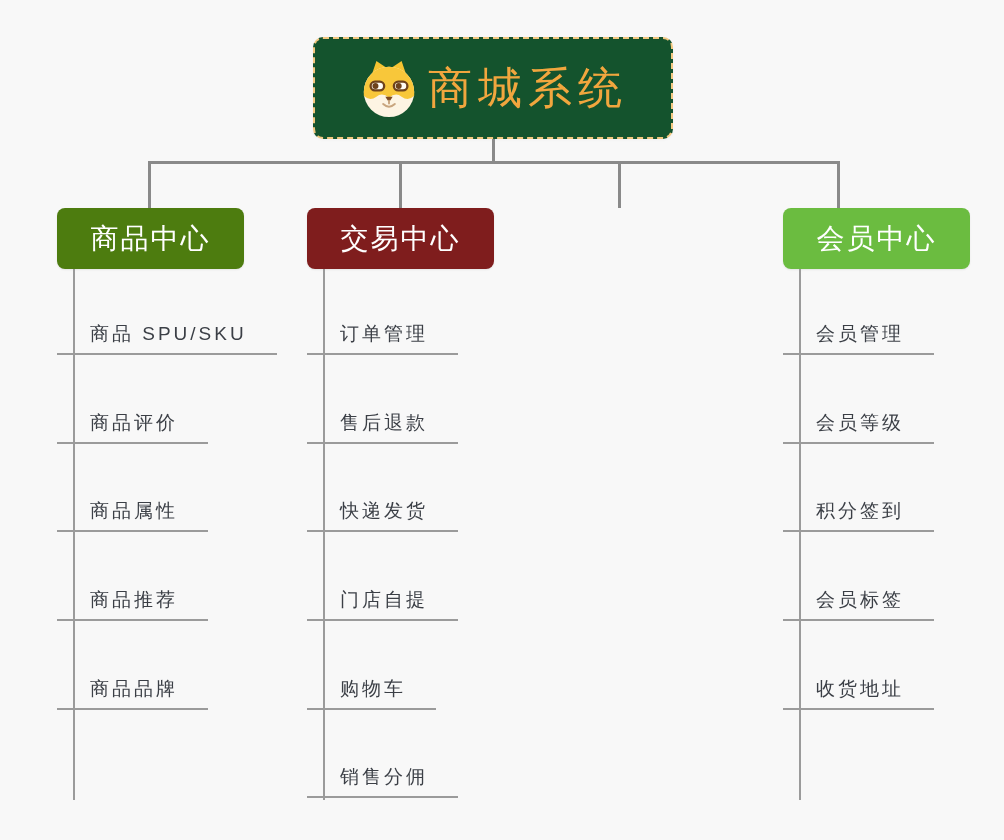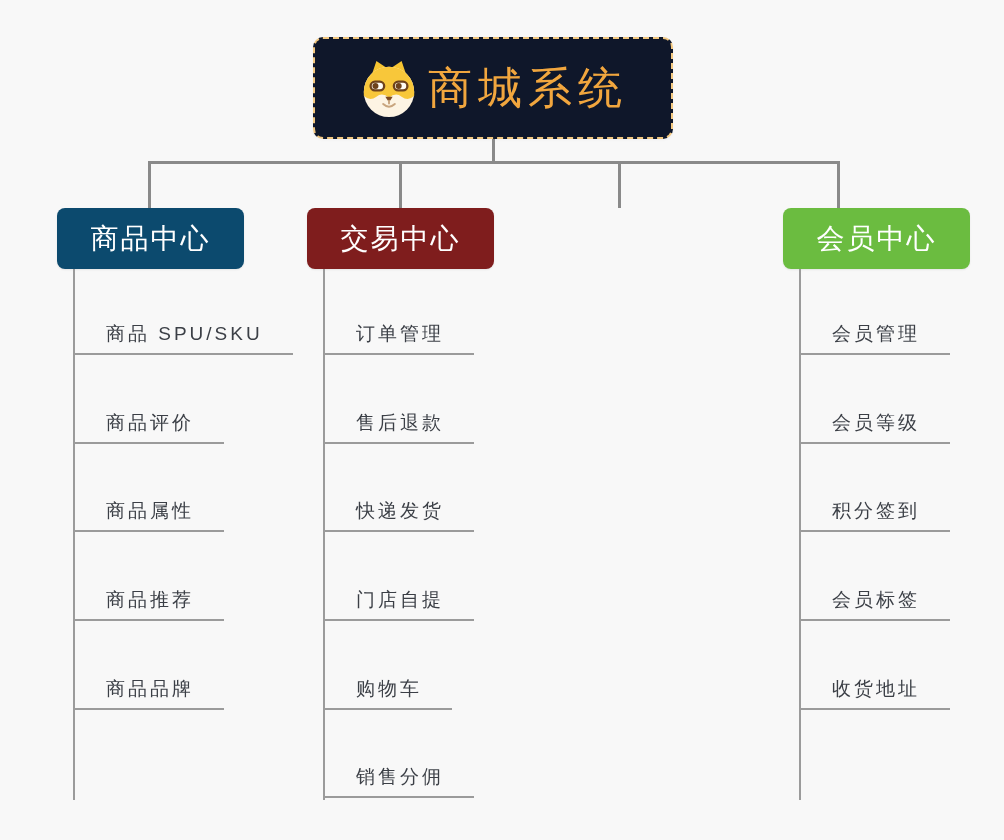--- a/index.html
+++ b/index.html
@@ -13,21 +13,21 @@
     height: 840px;
     background: #f8f8f8;
     overflow: hidden;
   }
 
   
   .root-node {
     position: absolute;
     left: 313px; top: 37px;
     width: 360px; height: 102px;
-    background: #0f172a;
+    background: #14532d;
     border: 2px dashed #f3c880;
     border-radius: 10px;
     box-sizing: border-box;
     display: flex;
     align-items: center;
     justify-content: center;
     gap: 8px;
     box-shadow: 0 1px 3px rgba(0,0,0,0.04);
   }
   .root-title {
@@ -74,21 +74,20 @@
     background: #9b9b9b;
   }
   .leaf {
     height: 88.7px;
     display: flex;
     align-items: flex-end;
   }
   .leaf.first { height: 86px; }
   .leaf-label {
     display: inline-block;
-    margin-left: 16px;
     padding: 0 30px 6px 33px;
     border-bottom: 2px solid #9b9b9b;
     font-size: 19px;
     letter-spacing: 3px;
     color: #3b3f46;
     white-space: nowrap;
     cursor: pointer;
   }
 </style>
 </head>
@@ -114,21 +113,21 @@
   </div>
 
   <div class="line root-drop" style="background-color: rgb(138, 138, 138);"></div>
   <div class="line bus" style="background-color: rgb(138, 138, 138);"></div>
   <div class="line drop-1" style="background-color: rgb(138, 138, 138);"></div>
   <div class="line drop-2" style="background-color: rgb(138, 138, 138);"></div>
   <div class="line drop-3" style="background-color: rgb(138, 138, 138);"></div>
   <div class="line drop-4" style="background-color: rgb(138, 138, 138);"></div>
 
   <div class="branch" style="left:57px">
-    <div class="branch-head" style="background-color: #0c4a6e;">商品中心</div>
+    <div class="branch-head" style="background-color: #4d7c0f;">商品中心</div>
     <div class="trunk"></div>
     <div class="leaf first">
         <span class="leaf-label">商品 SPU/SKU</span>
       </div>
     <div class="leaf">
         <span class="leaf-label">商品评价</span>
       </div>
     <div class="leaf">
         <span class="leaf-label">商品属性</span>
       </div>

